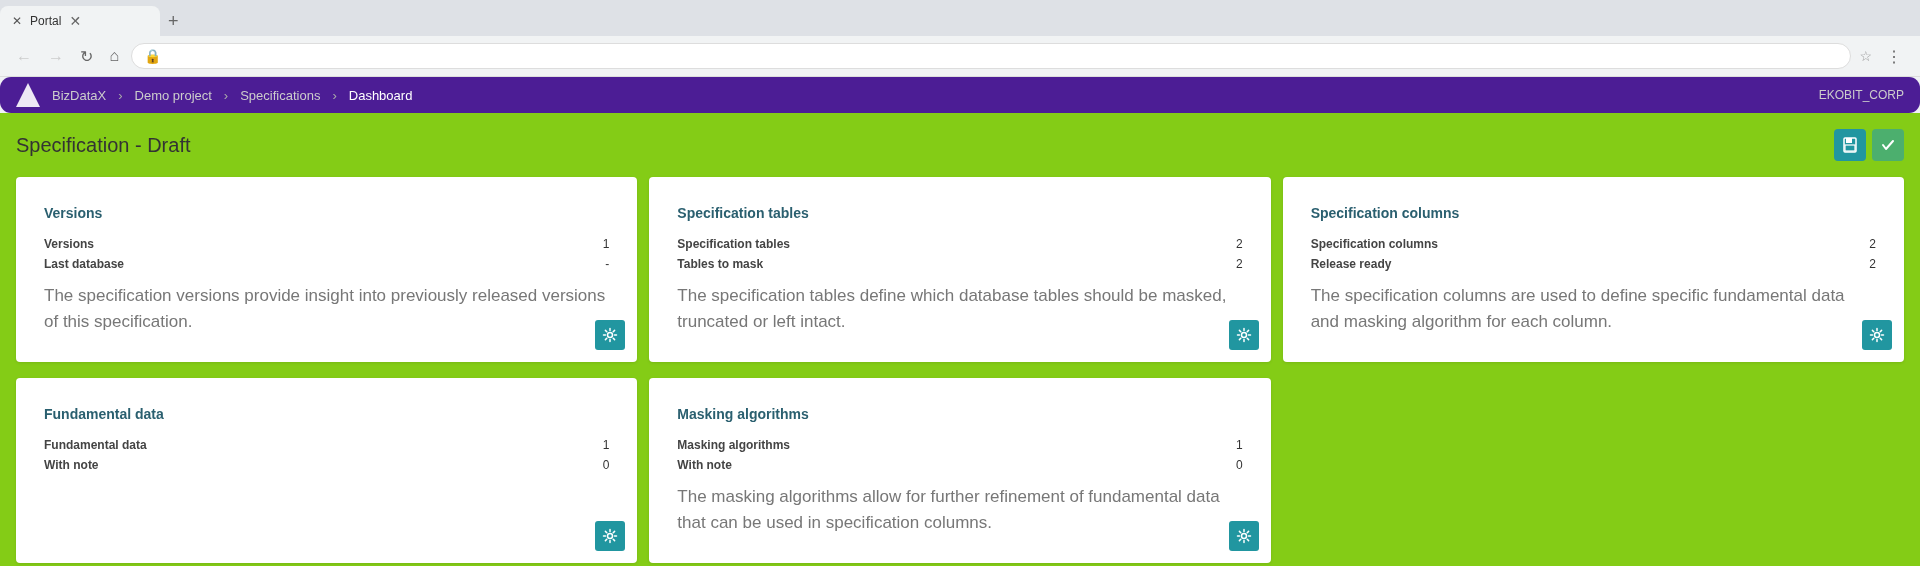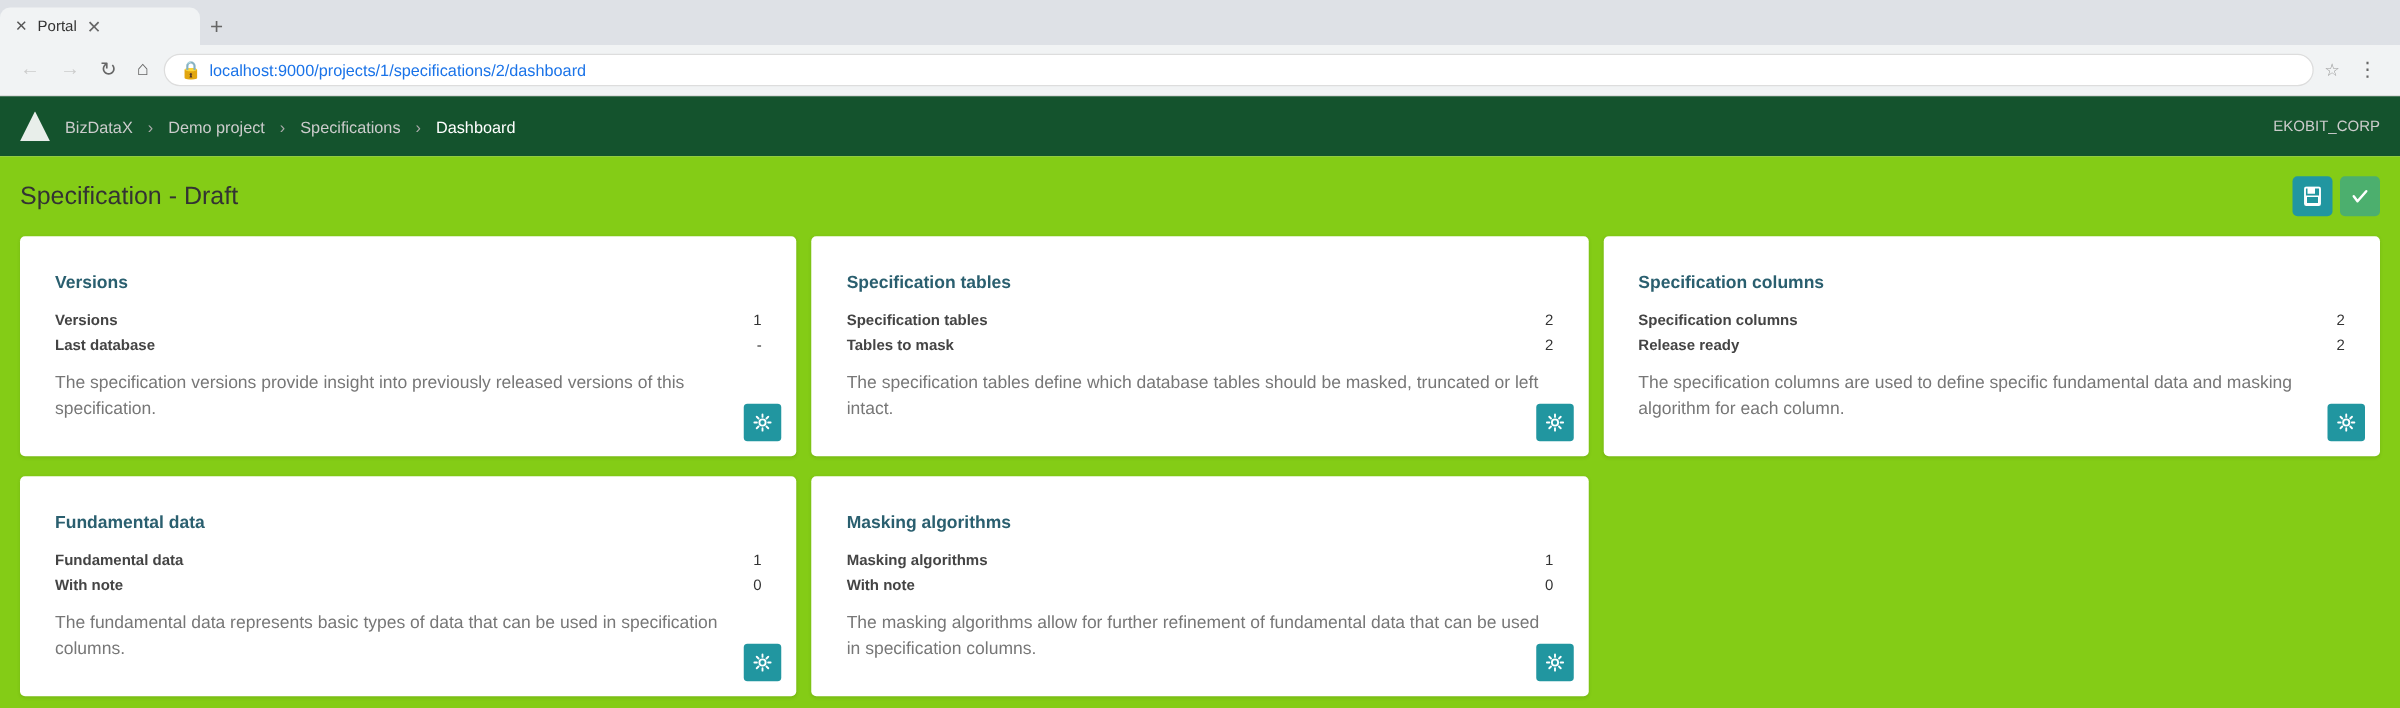--- a/index.html
+++ b/index.html
@@ -14,21 +14,21 @@
     .address-bar { display: flex; align-items: center; padding: 6px 12px; gap: 8px; background: #f1f3f4; height: 40px; }
     .nav-btn { background: none; border: none; cursor: pointer; color: #666; font-size: 16px; padding: 2px 4px; }
     .nav-btn:disabled { color: #ccc; cursor: default; }
     .url-bar { flex: 1; display: flex; align-items: center; background: white; border: 1px solid #ddd; border-radius: 20px; padding: 4px 12px; font-size: 13px; color: #1a73e8; gap: 6px; }
     .url-text { flex: 1; }
     .search-icon-bar { color: #999; font-size: 14px; }
     .star-icon { color: #999; font-size: 14px; cursor: pointer; }
     .menu-btn { background: none; border: none; cursor: pointer; color: #666; font-size: 16px; padding: 2px 6px; }
 
     
-    .app-navbar { background: #14532d; color: white; display: flex; align-items: center; padding: 0 16px; height: 48px; justify-content: space-between; }
+    .app-navbar { background: #4c1d95; color: white; display: flex; align-items: center; padding: 0 16px; height: 36px; justify-content: space-between; border-radius: 11px; }
     .app-navbar-left { display: flex; align-items: center; gap: 8px; font-size: 13px; }
     .app-logo { display: flex; align-items: center; gap: 8px; margin-right: 4px; }
     .logo-icon { width: 24px; height: 24px; background: white; clip-path: polygon(50% 0%, 100% 100%, 0% 100%); opacity: 0.9; }
     .breadcrumb-sep { color: #aaa; margin: 0 4px; }
     .breadcrumb-link { color: #ccc; cursor: pointer; text-decoration: none; }
     .breadcrumb-current { color: white; }
     .app-navbar-right { color: #ccc; font-size: 12px; }
 
     
     .page-content { padding: 16px; background: #84cc16; min-height: calc(566px - 36px - 40px - 48px); }
@@ -40,21 +40,21 @@
     .action-btn-green { background: #4caf6e; }
 
     
     .cards-grid { display: grid; grid-template-columns: 1fr 1fr 1fr; gap: 12px; }
     .card { background: white; border-radius: 4px; padding: 28px; position: relative; min-height: 155px; box-shadow: 0 1px 3px rgba(0,0,0,0.1); }
     .card-title { font-size: 14px; font-weight: 600; color: #2a5f6f; margin-bottom: 16px; }
     .card-stats { margin-bottom: 12px; }
     .card-stat-row { display: flex; justify-content: space-between; align-items: center; margin-bottom: 6px; }
     .card-stat-label { font-size: 12px; font-weight: 600; color: #444; }
     .card-stat-value { font-size: 12px; color: #333; }
-    .card-description { font-size: 14px; color: #777; line-height: 1.5; margin-top: 8px; }
+    .card-description { font-size: 17px; color: #777; line-height: 1.5; margin-top: 8px; }
     .card-settings-btn { position: absolute; bottom: 12px; right: 12px; width: 30px; height: 30px; background: #2196a0; border: none; border-radius: 3px; cursor: pointer; display: flex; align-items: center; justify-content: center; color: white; font-size: 14px; }
 
     
     .cards-grid-bottom { display: grid; grid-template-columns: 1fr 1fr 1fr; gap: 12px; margin-top: 16px; }
     .card-empty { background: transparent; }
   </style>
 </head>
 <body>
 
 <div class="browser-chrome">
@@ -66,21 +66,20 @@
     </div>
     <button class="tab-new">+</button>
   </div>
   <div class="address-bar">
     <button class="nav-btn" disabled="">←</button>
     <button class="nav-btn" disabled="">→</button>
     <button class="nav-btn">↻</button>
     <button class="nav-btn">⌂</button>
     <div class="url-bar">
       <span class="search-icon-bar">🔒</span>
-      <span class="url-text">localhost:9000/projects/1/specifications/2/dashboard</span>
     </div>
     <span class="star-icon">☆</span>
     <button class="menu-btn">⋮</button>
   </div>
 </div>
 
 <div class="app-navbar">
   <div class="app-navbar-left">
     <div class="app-logo">
       <div class="logo-icon"></div>
@@ -188,21 +187,20 @@
       <div class="card-stats">
         <div class="card-stat-row">
           <span class="card-stat-label">Fundamental data</span>
           <span class="card-stat-value">1</span>
         </div>
         <div class="card-stat-row">
           <span class="card-stat-label">With note</span>
           <span class="card-stat-value">0</span>
         </div>
       </div>
-      <div class="card-description">The fundamental data represents basic types of data that can be used in specification columns.</div>
       <button class="card-settings-btn" title="Settings">
         <svg width="16" height="16" viewBox="0 0 16 16" fill="white">
           <circle cx="8" cy="8" r="2.5" fill="none" stroke="white" stroke-width="1.5"></circle>
           <path d="M8 1.5v2M8 12.5v2M1.5 8h2M12.5 8h2M3.4 3.4l1.4 1.4M11.2 11.2l1.4 1.4M3.4 12.6l1.4-1.4M11.2 4.8l1.4-1.4" stroke="white" stroke-width="1.5" stroke-linecap="round"></path>
         </svg>
       </button>
     </div>
 
     <div class="card">
       <div class="card-title">Masking algorithms</div>

